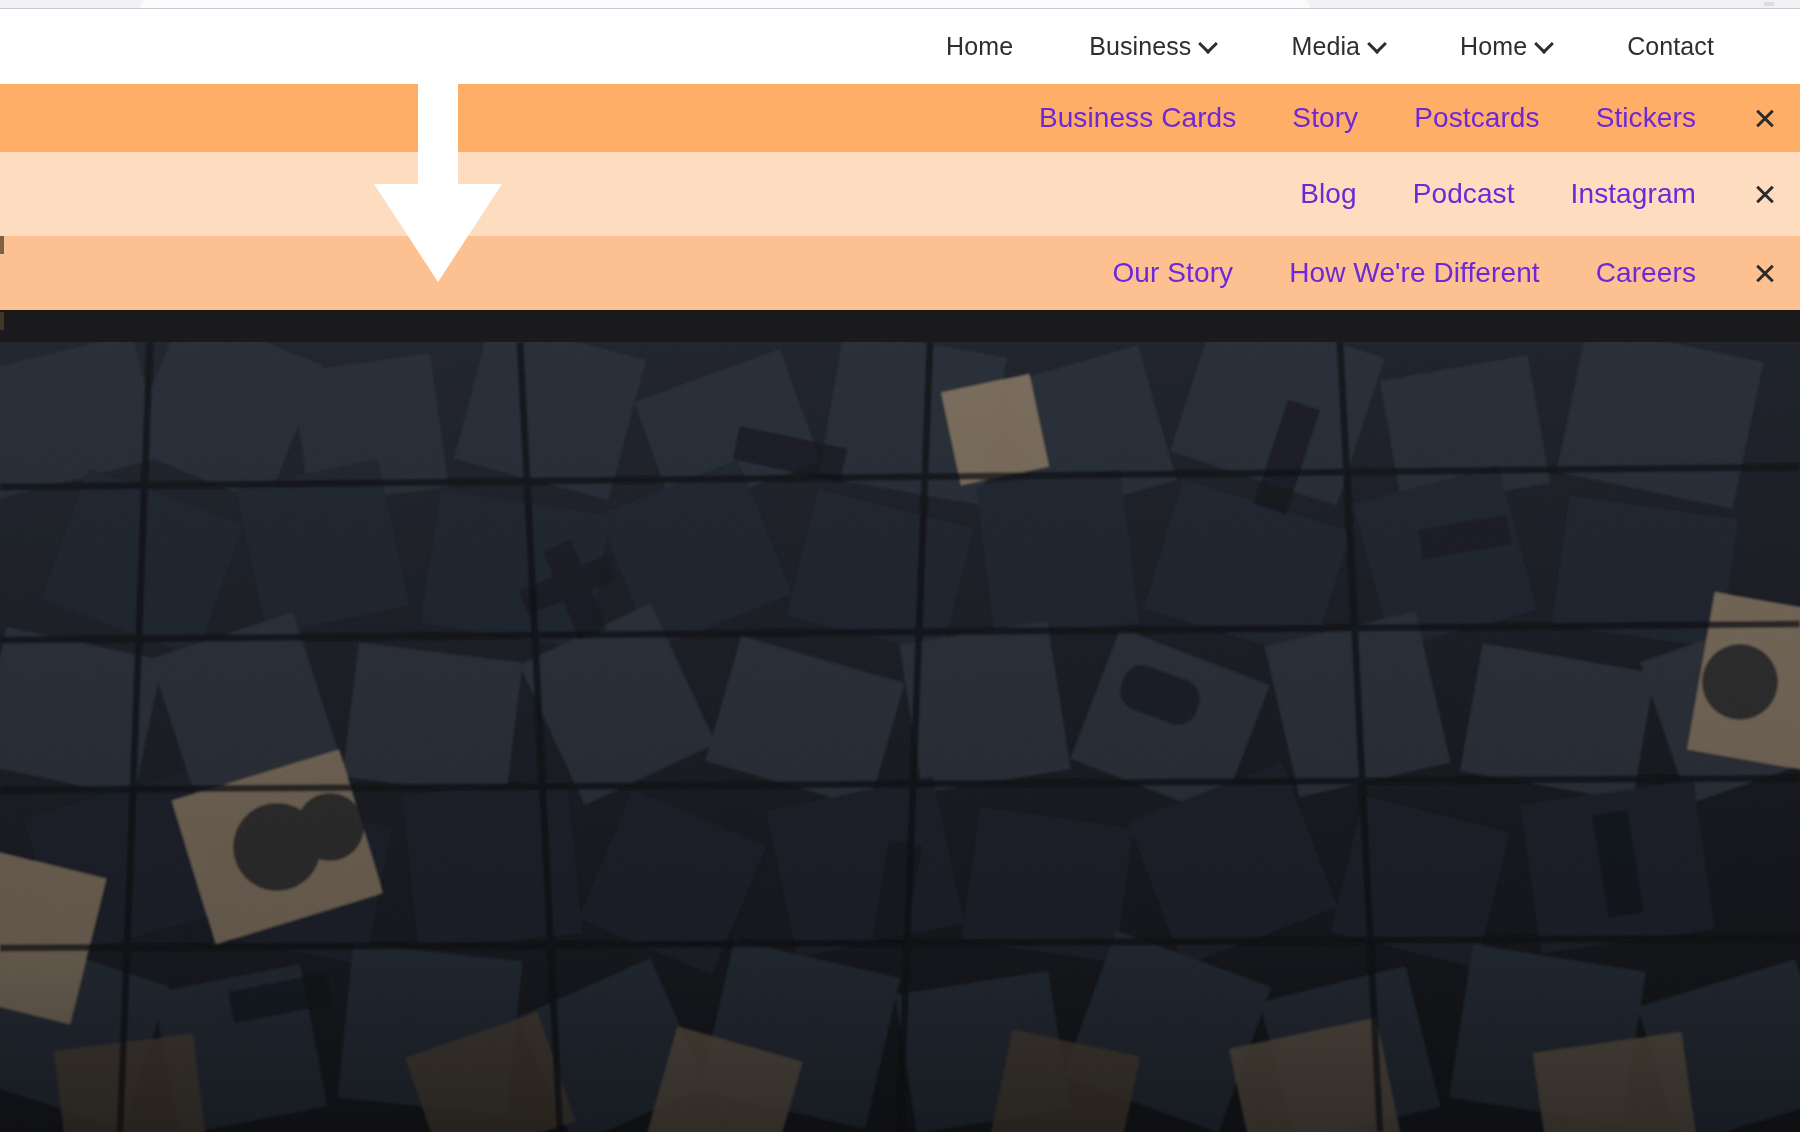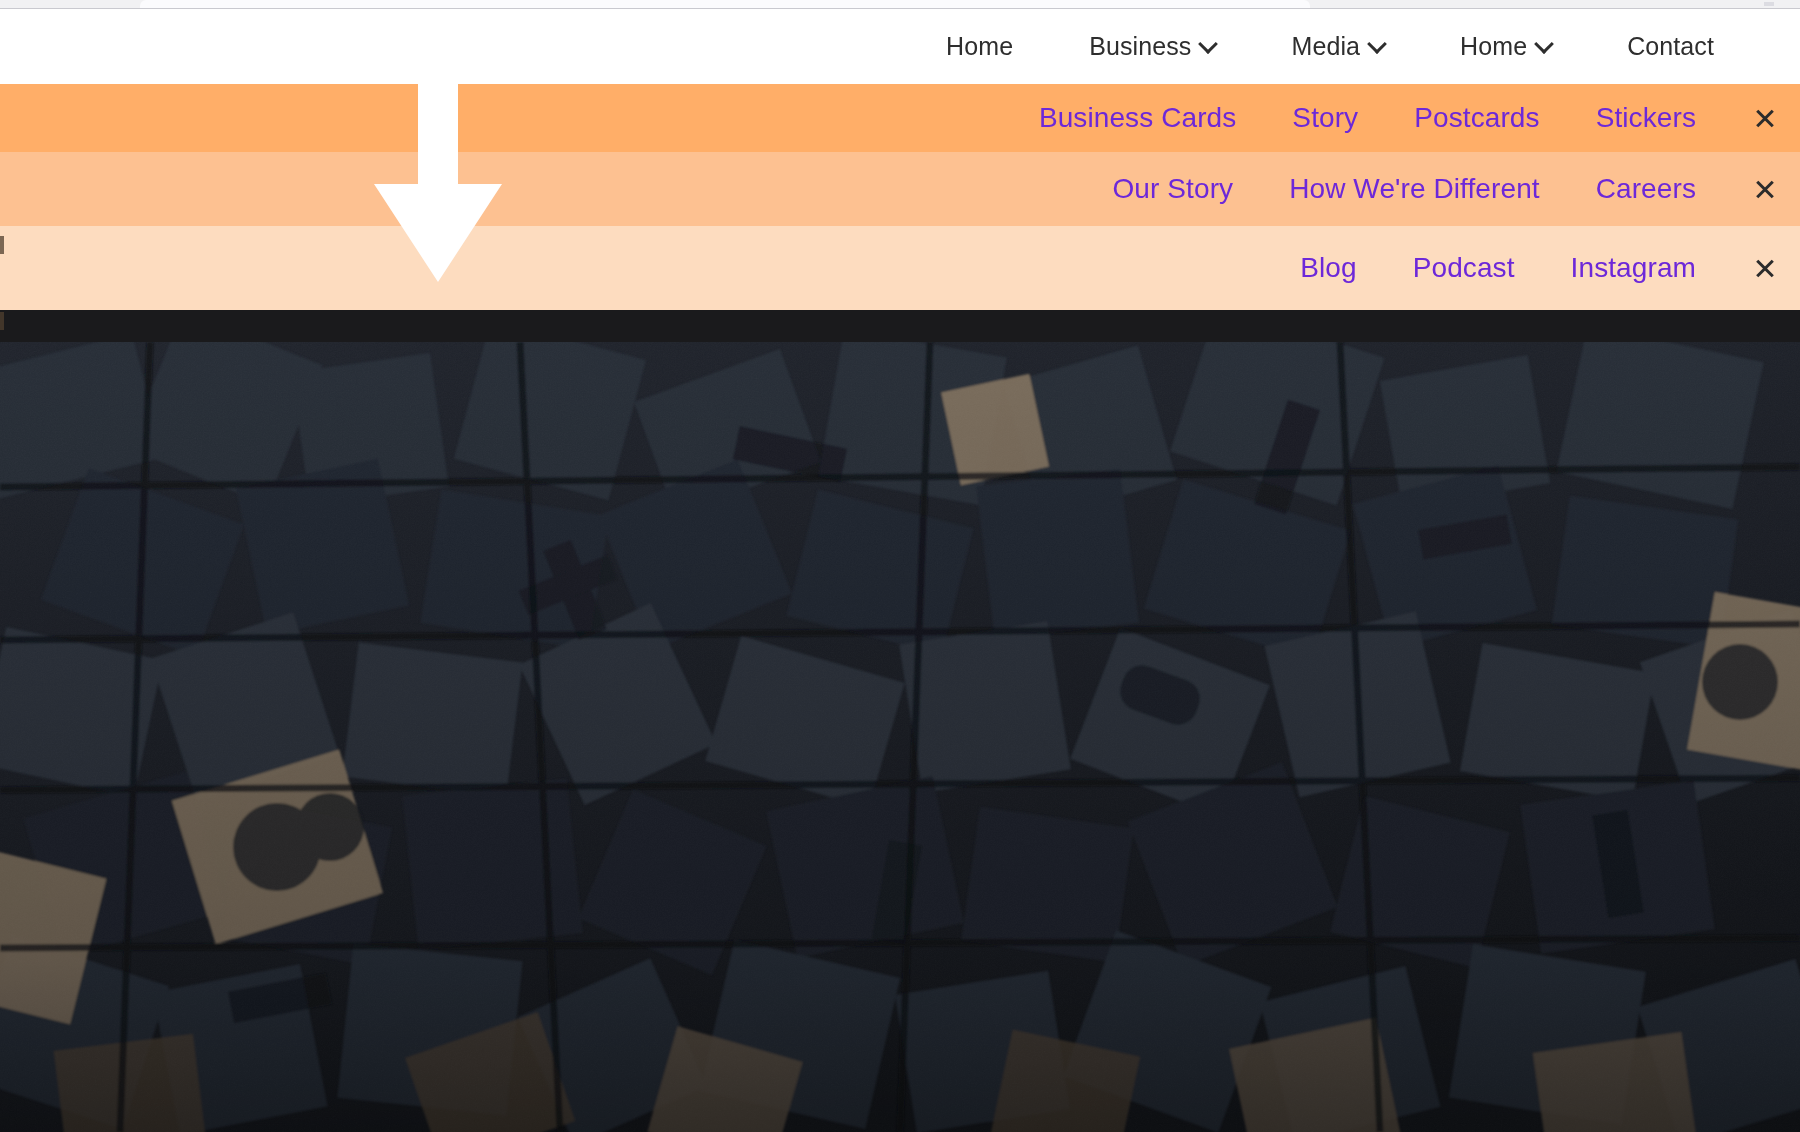--- a/index.html
+++ b/index.html
@@ -225,36 +225,36 @@
         <span class="submenu-item">Business Cards</span>
         <span class="submenu-item">Story</span>
         <span class="submenu-item">Postcards</span>
         <span class="submenu-item">Stickers</span>
       </div>
       <div class="submenu-close">
         <span class="xglyph"></span>
       </div>
     </div>
 
+    <div class="submenu row-2">
+      <div class="submenu-items">
+        <span class="submenu-item">Blog</span>
+        <span class="submenu-item">Podcast</span>
+        <span class="submenu-item">Instagram</span>
+      </div>
+      <div class="submenu-close">
+        <span class="xglyph"></span>
+      </div>
+    </div>
+
     <div class="submenu row-1">
       <div class="submenu-items">
         <span class="submenu-item">Our Story</span>
         <span class="submenu-item">How We're Different</span>
         <span class="submenu-item">Careers</span>
-      </div>
-      <div class="submenu-close">
-        <span class="xglyph"></span>
-      </div>
-    </div>
-
-    <div class="submenu row-2">
-      <div class="submenu-items">
-        <span class="submenu-item">Blog</span>
-        <span class="submenu-item">Podcast</span>
-        <span class="submenu-item">Instagram</span>
       </div>
       <div class="submenu-close">
         <span class="xglyph"></span>
       </div>
     </div>
 
     <div class="edge-stub s1"></div>
     <div class="edge-stub s2"></div>
   </div>
 

